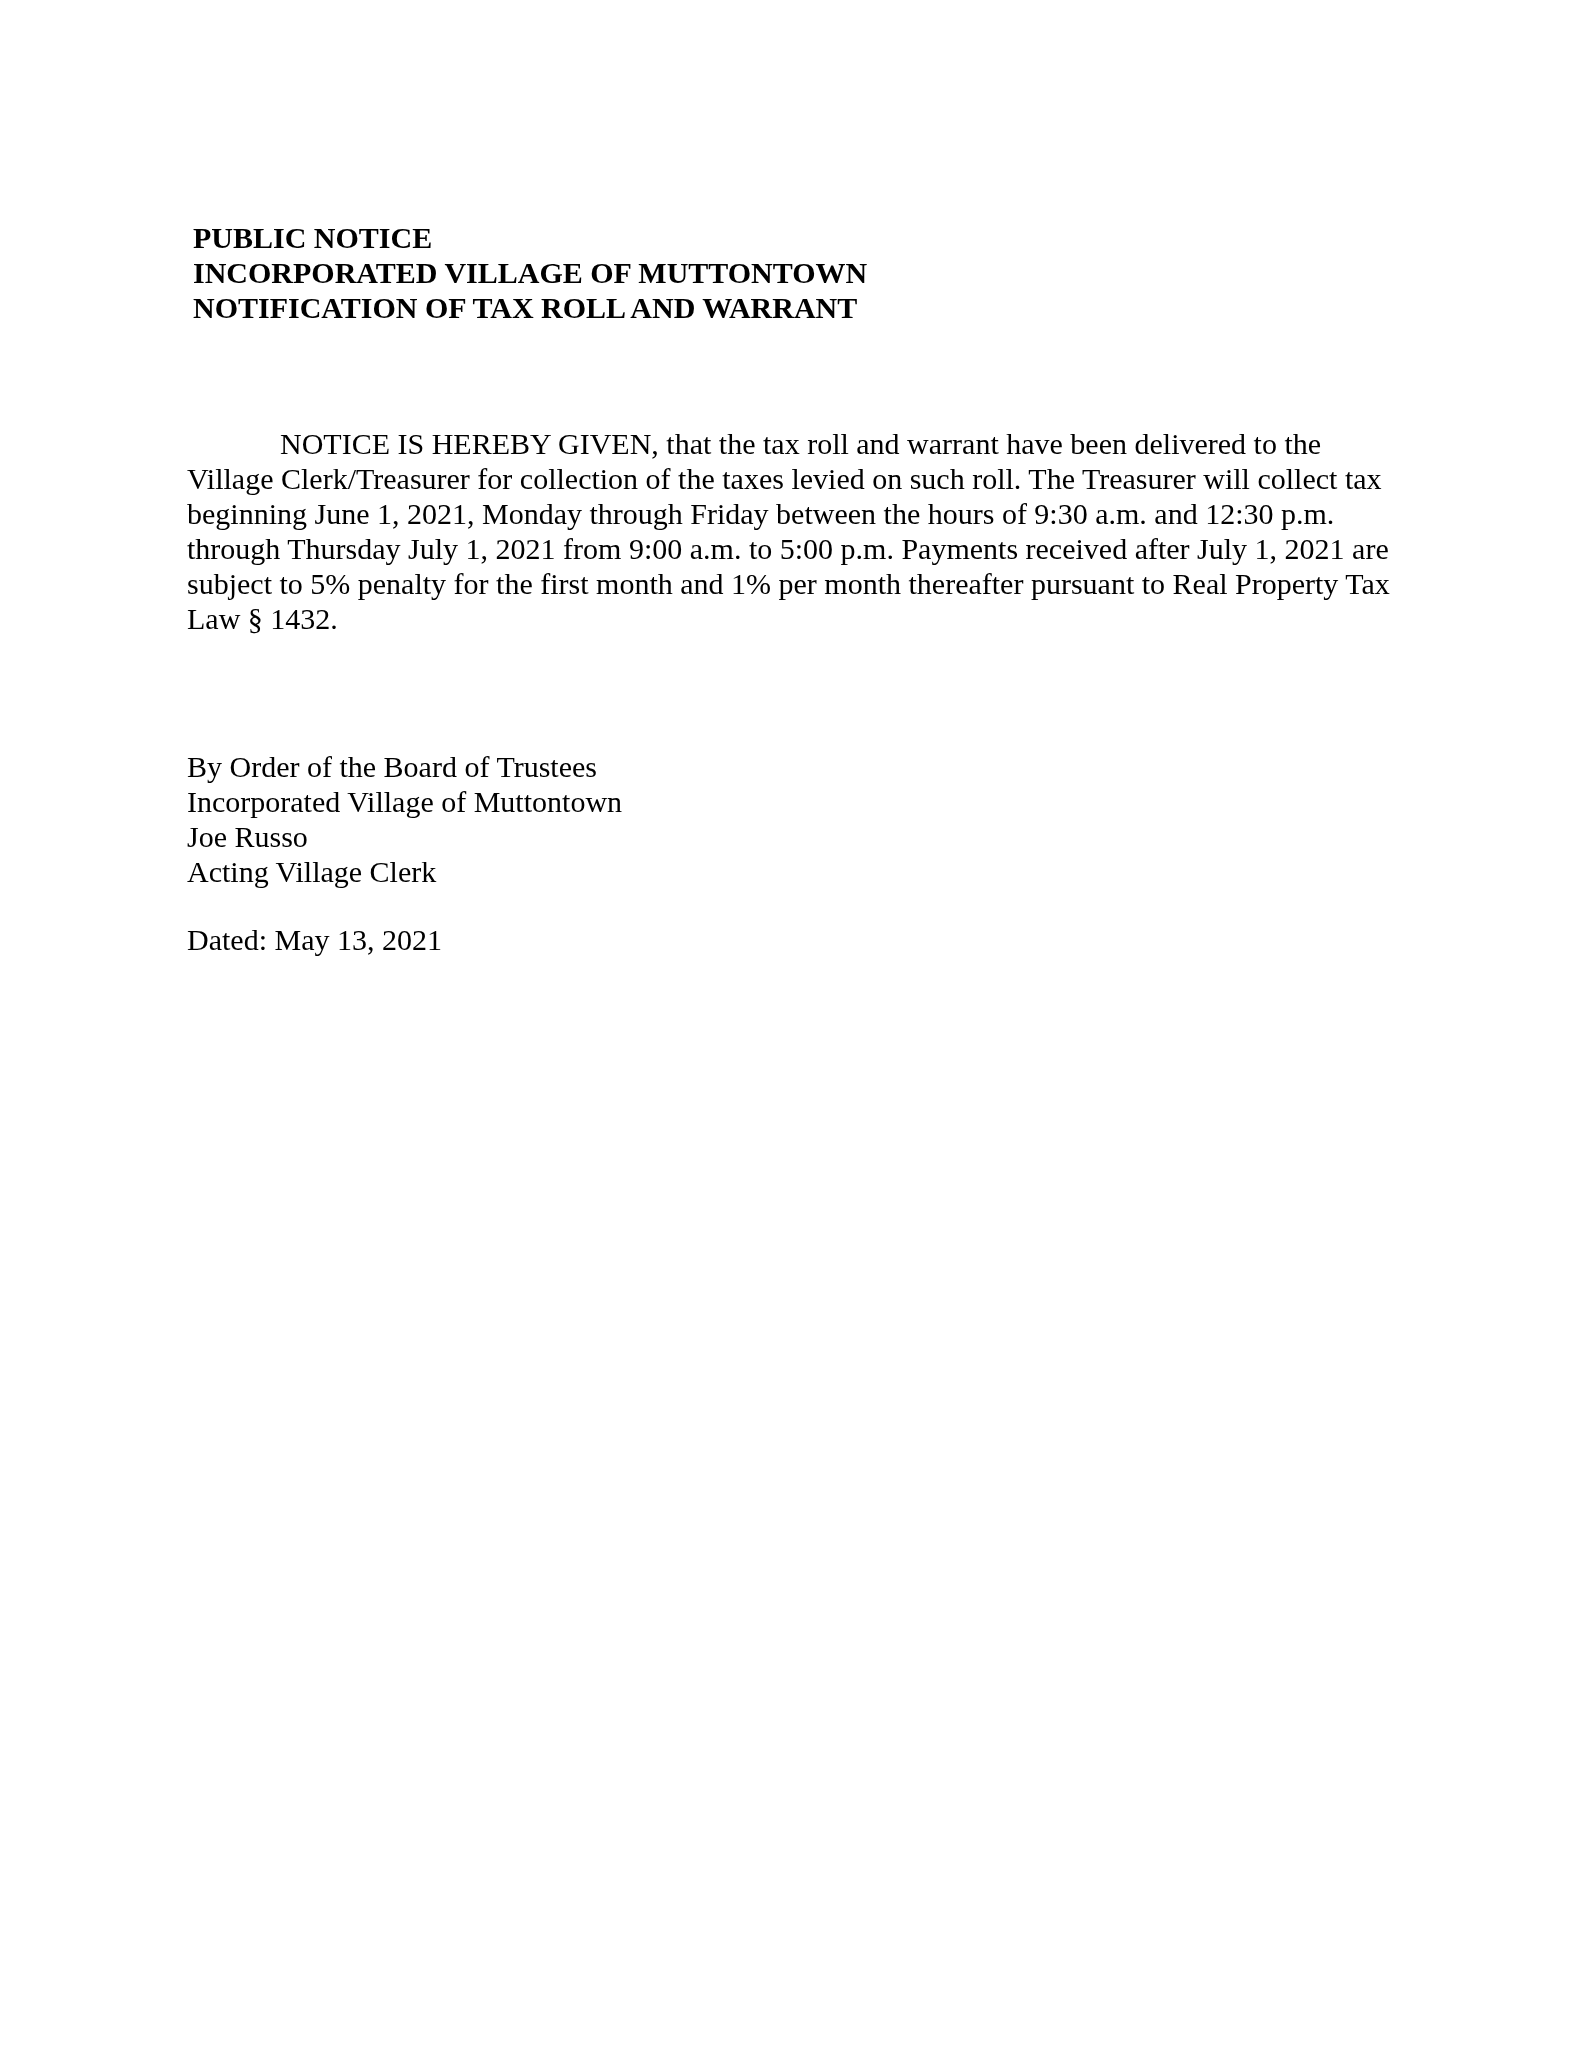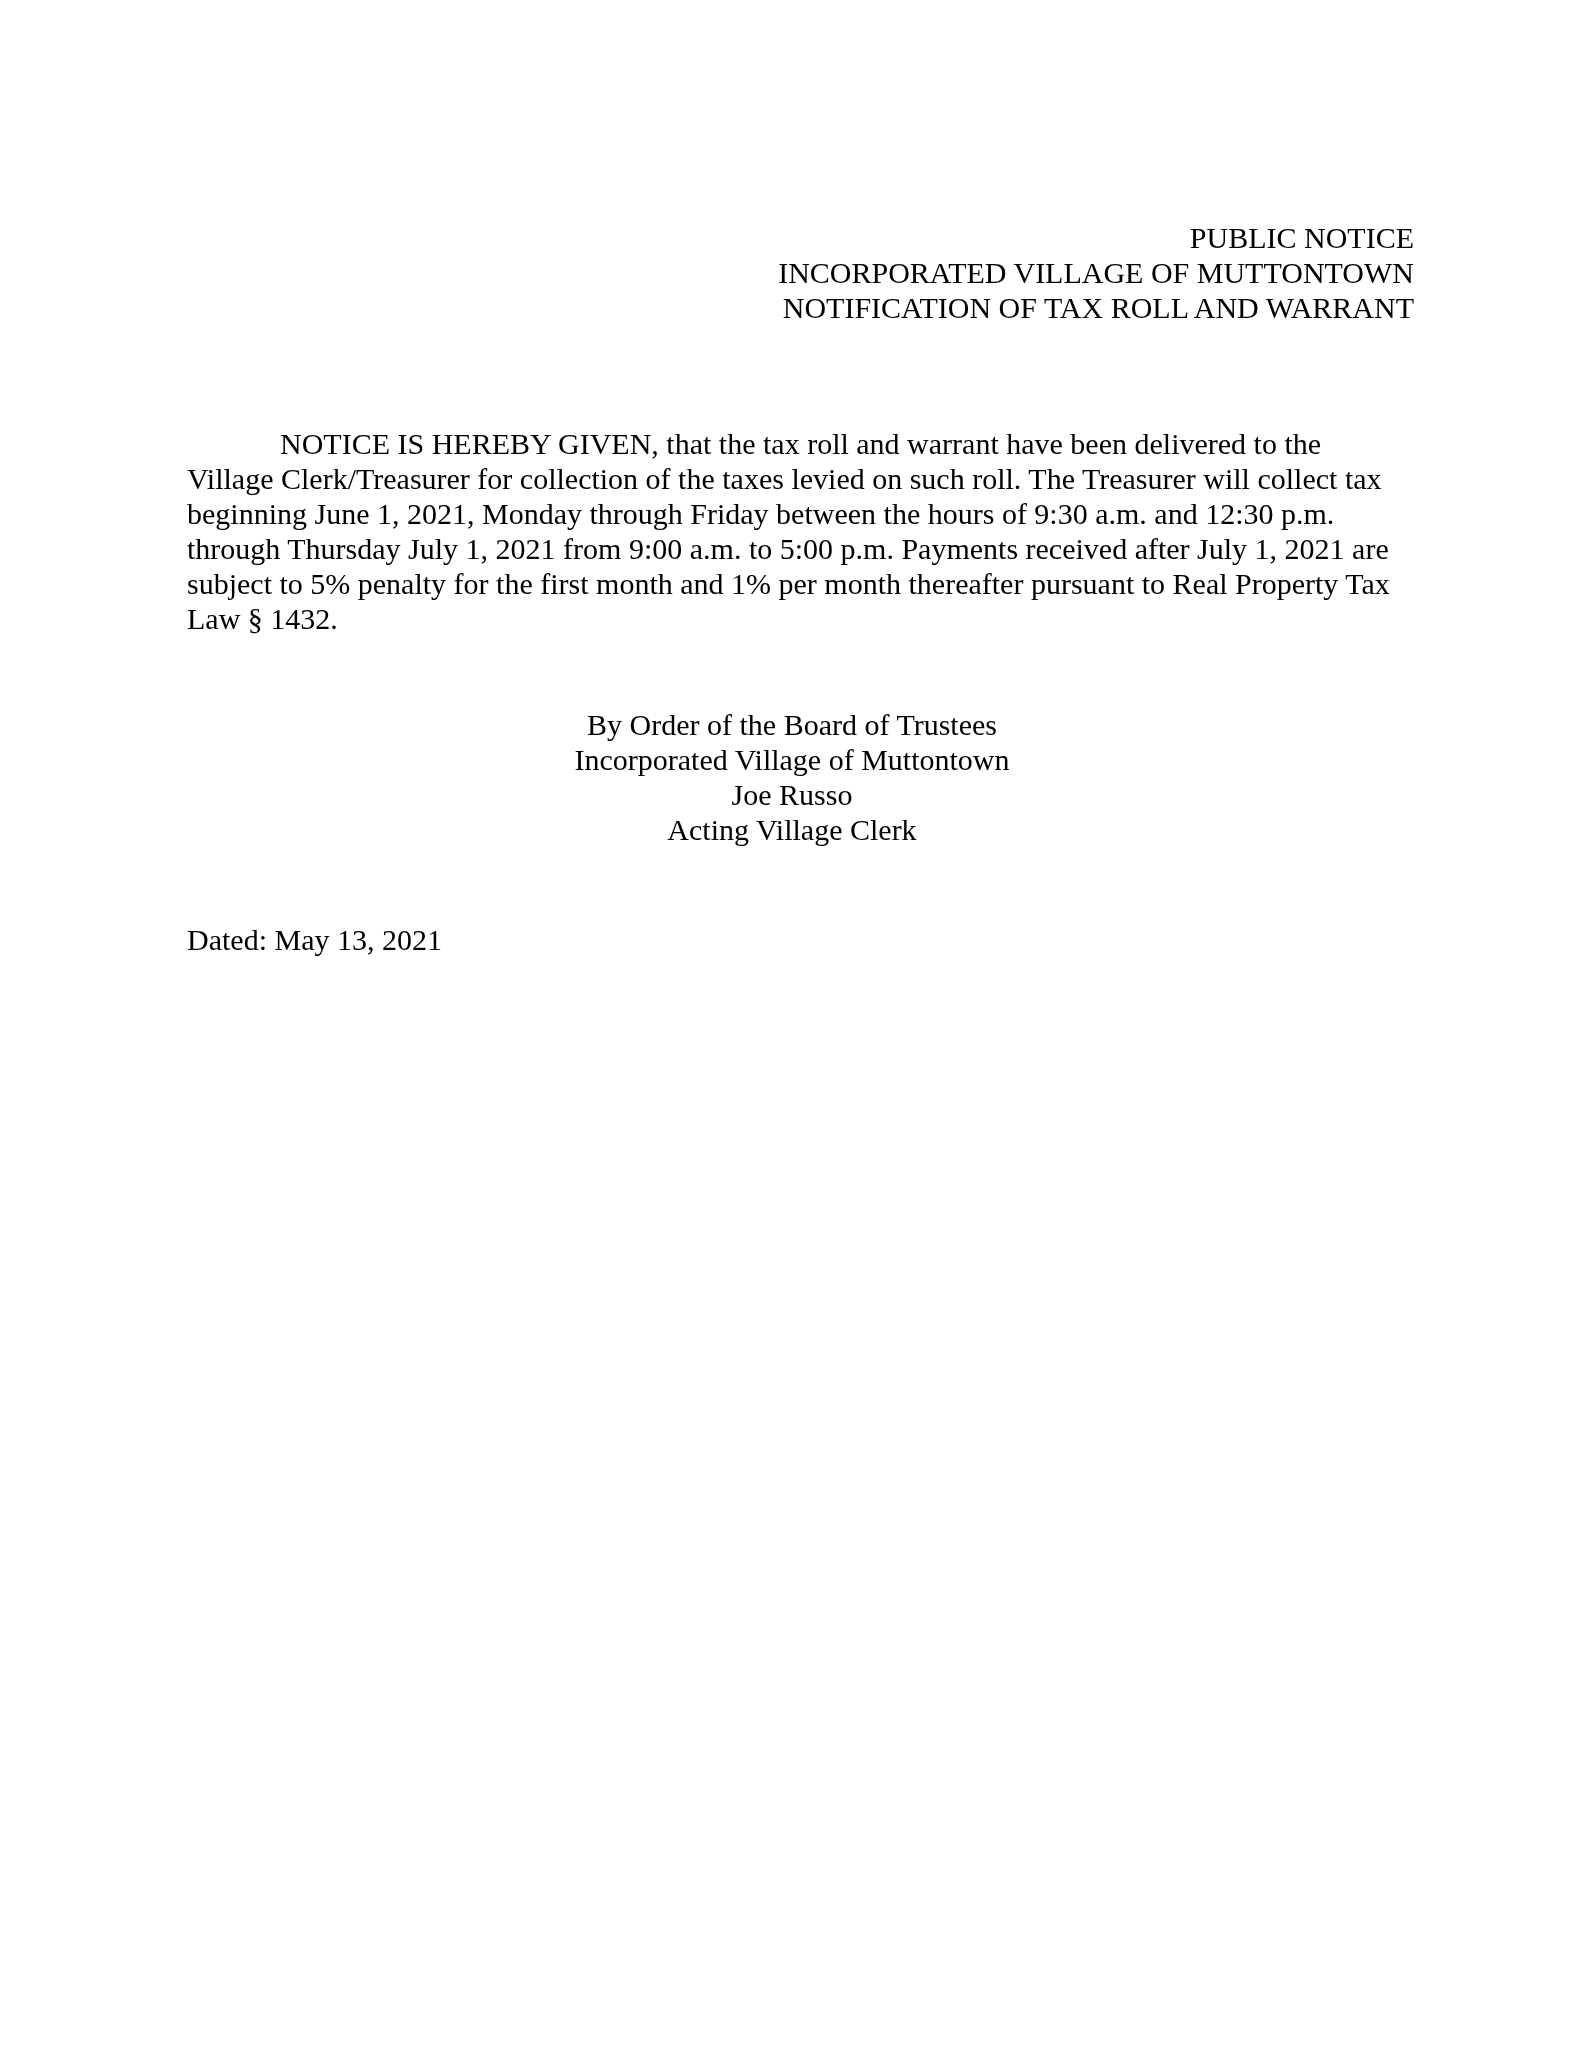--- a/index.html
+++ b/index.html
@@ -13,25 +13,25 @@
     height: 2048px;
     background: #ffffff;
     color: #000000;
     font-family: "Liberation Serif", "DejaVu Serif", serif;
     font-size: 30px;
     line-height: 35px;
     overflow: hidden;
   }
   .title-block {
     position: absolute;
-    left: 204px;
+    left: 193px;
     top: 220px;
     width: 1210px;
-    text-align: right;
-    font-weight: normal;
+    text-align: left;
+    font-weight: bold;
   }
   .title-line {
     white-space: nowrap;
   }
   .body-paragraph {
     position: absolute;
     left: 187px;
     top: 426px;
     width: 1210px;
   }
@@ -40,23 +40,22 @@
   }
   .para-line.first {
     padding-left: 93px;
   }
   .lead-bold {
     font-weight: normal;
   }
   .signature-block {
     position: absolute;
     left: 187px;
-    top: 707px;
+    top: 749px;
     width: 1210px;
-    text-align: center;
   }
   .sig-line {
     white-space: nowrap;
   }
   .dated-block {
     position: absolute;
     left: 187px;
     top: 906px;
     width: 1210px;
     white-space: nowrap;

